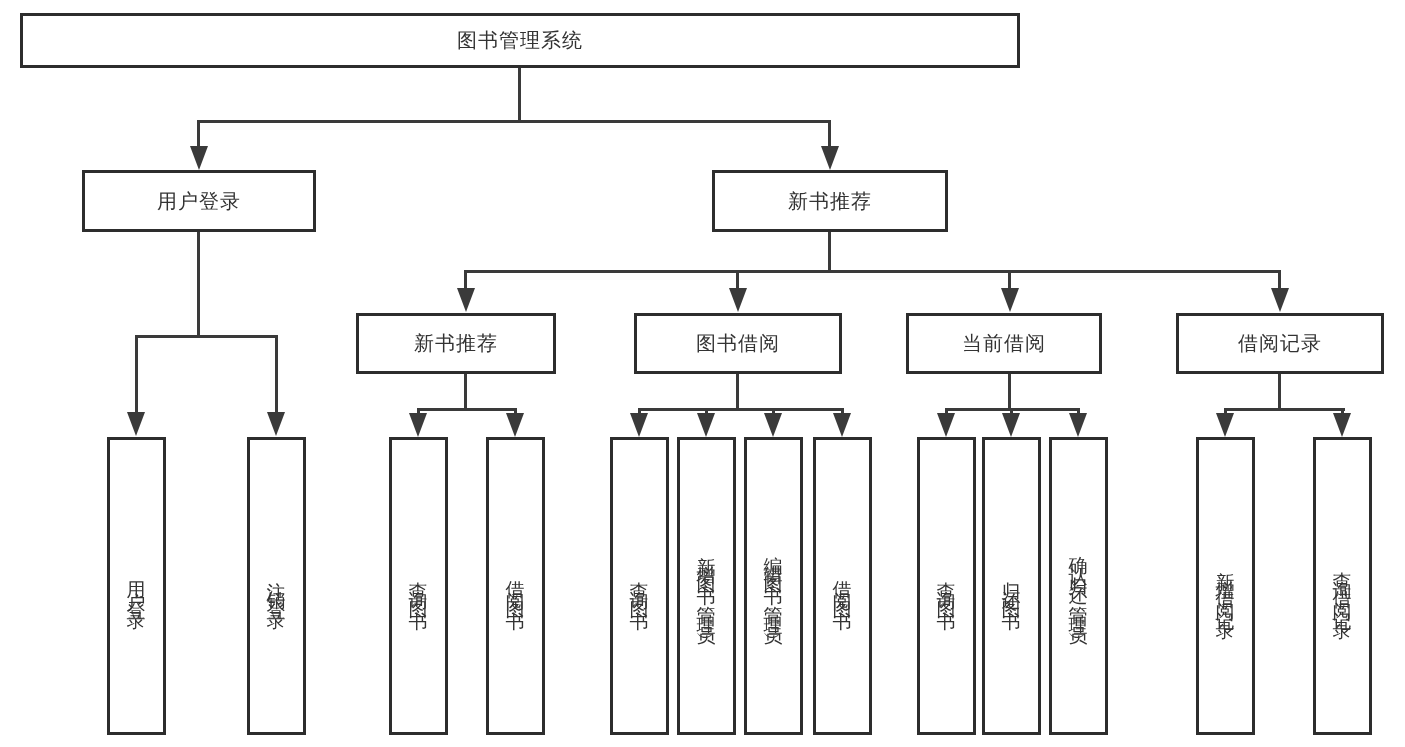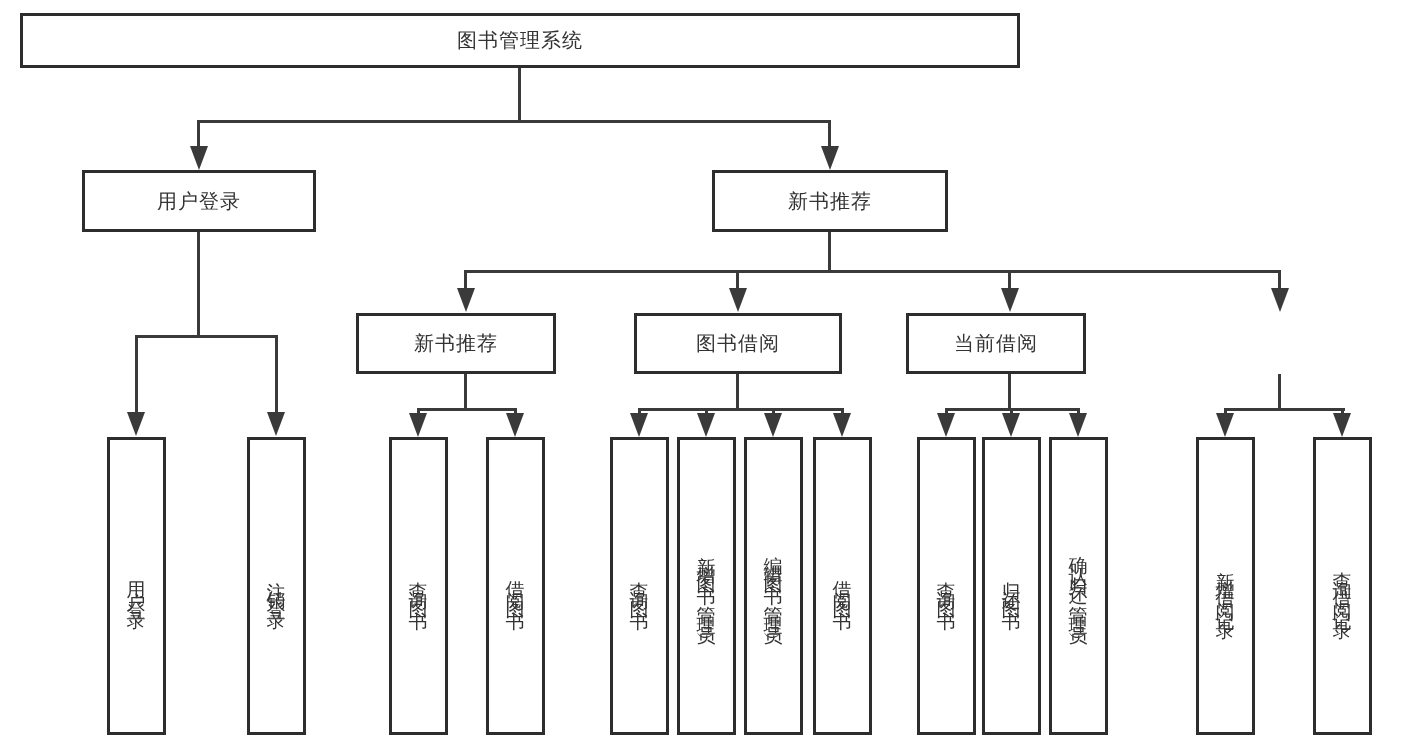--- a/index.html
+++ b/index.html
@@ -117,22 +117,25 @@
   <div class="arrow" style="left:1001px; top:288px;"></div>
   <div class="line" style="left:1278px; top:270px; width:3px; height:19px;"></div>
   <div class="arrow" style="left:1271px; top:288px;"></div>
 
   <div class="hbox" style="left:356px; top:313px; width:200px; height:61px;">
     <span>新书推荐</span>
   </div>
   <div class="hbox" style="left:634px; top:313px; width:208px; height:61px;">
     <span>图书借阅</span>
   </div>
-  <div class="hbox" style="left:906px; top:313px; width:180px; height:61px;">
+  <div class="hbox" style="left:906px; top:313px; width:196px; height:61px;">
     <span>当前借阅</span>
+  </div>
+  <div class="hbox" style="left:1176px; top:313px; width:208px; height:61px;">
+    <span>借阅记录</span>
   </div>
 
   <div class="line" style="left:464px; top:374px; width:3px; height:34px;"></div>
   <div class="line" style="left:417px; top:408px; width:100px; height:3px;"></div>
   <div class="line" style="left:417px; top:408px; width:3px; height:7px;"></div>
   <div class="arrow" style="left:409px; top:413px;"></div>
   <div class="line" style="left:514px; top:408px; width:3px; height:7px;"></div>
   <div class="arrow" style="left:506px; top:413px;"></div>
 
   <div class="line" style="left:736px; top:374px; width:3px; height:34px;"></div>

